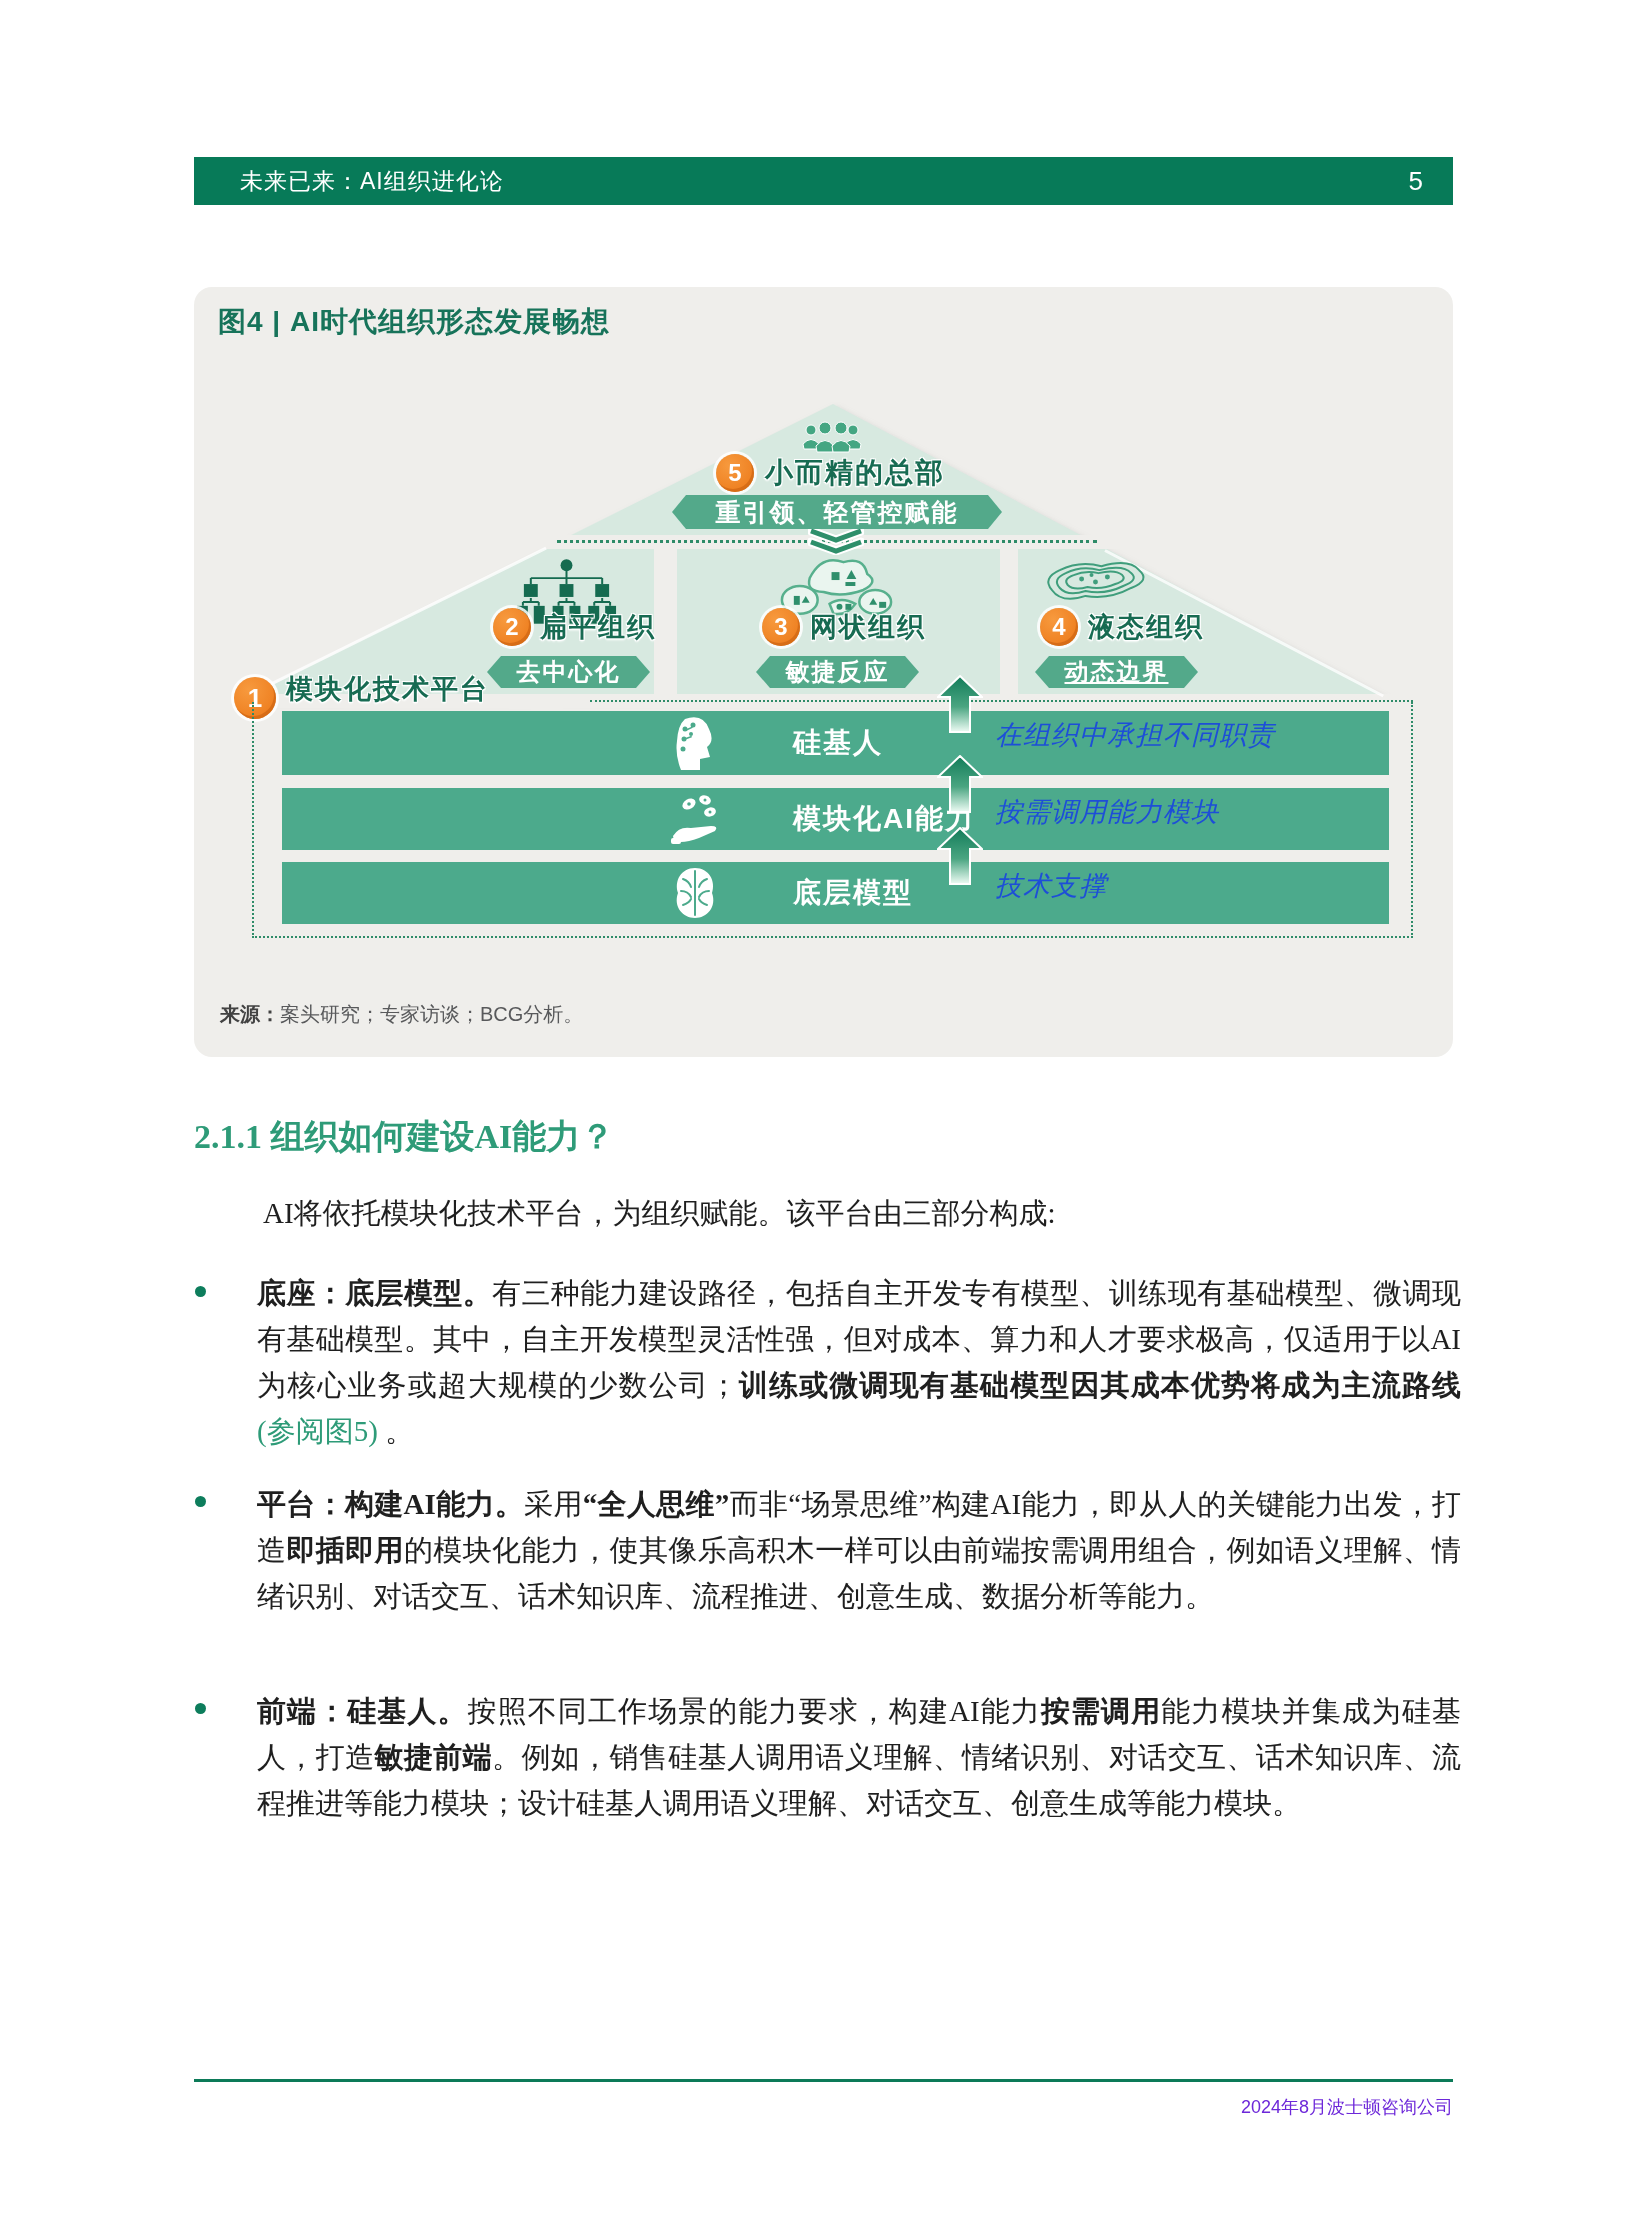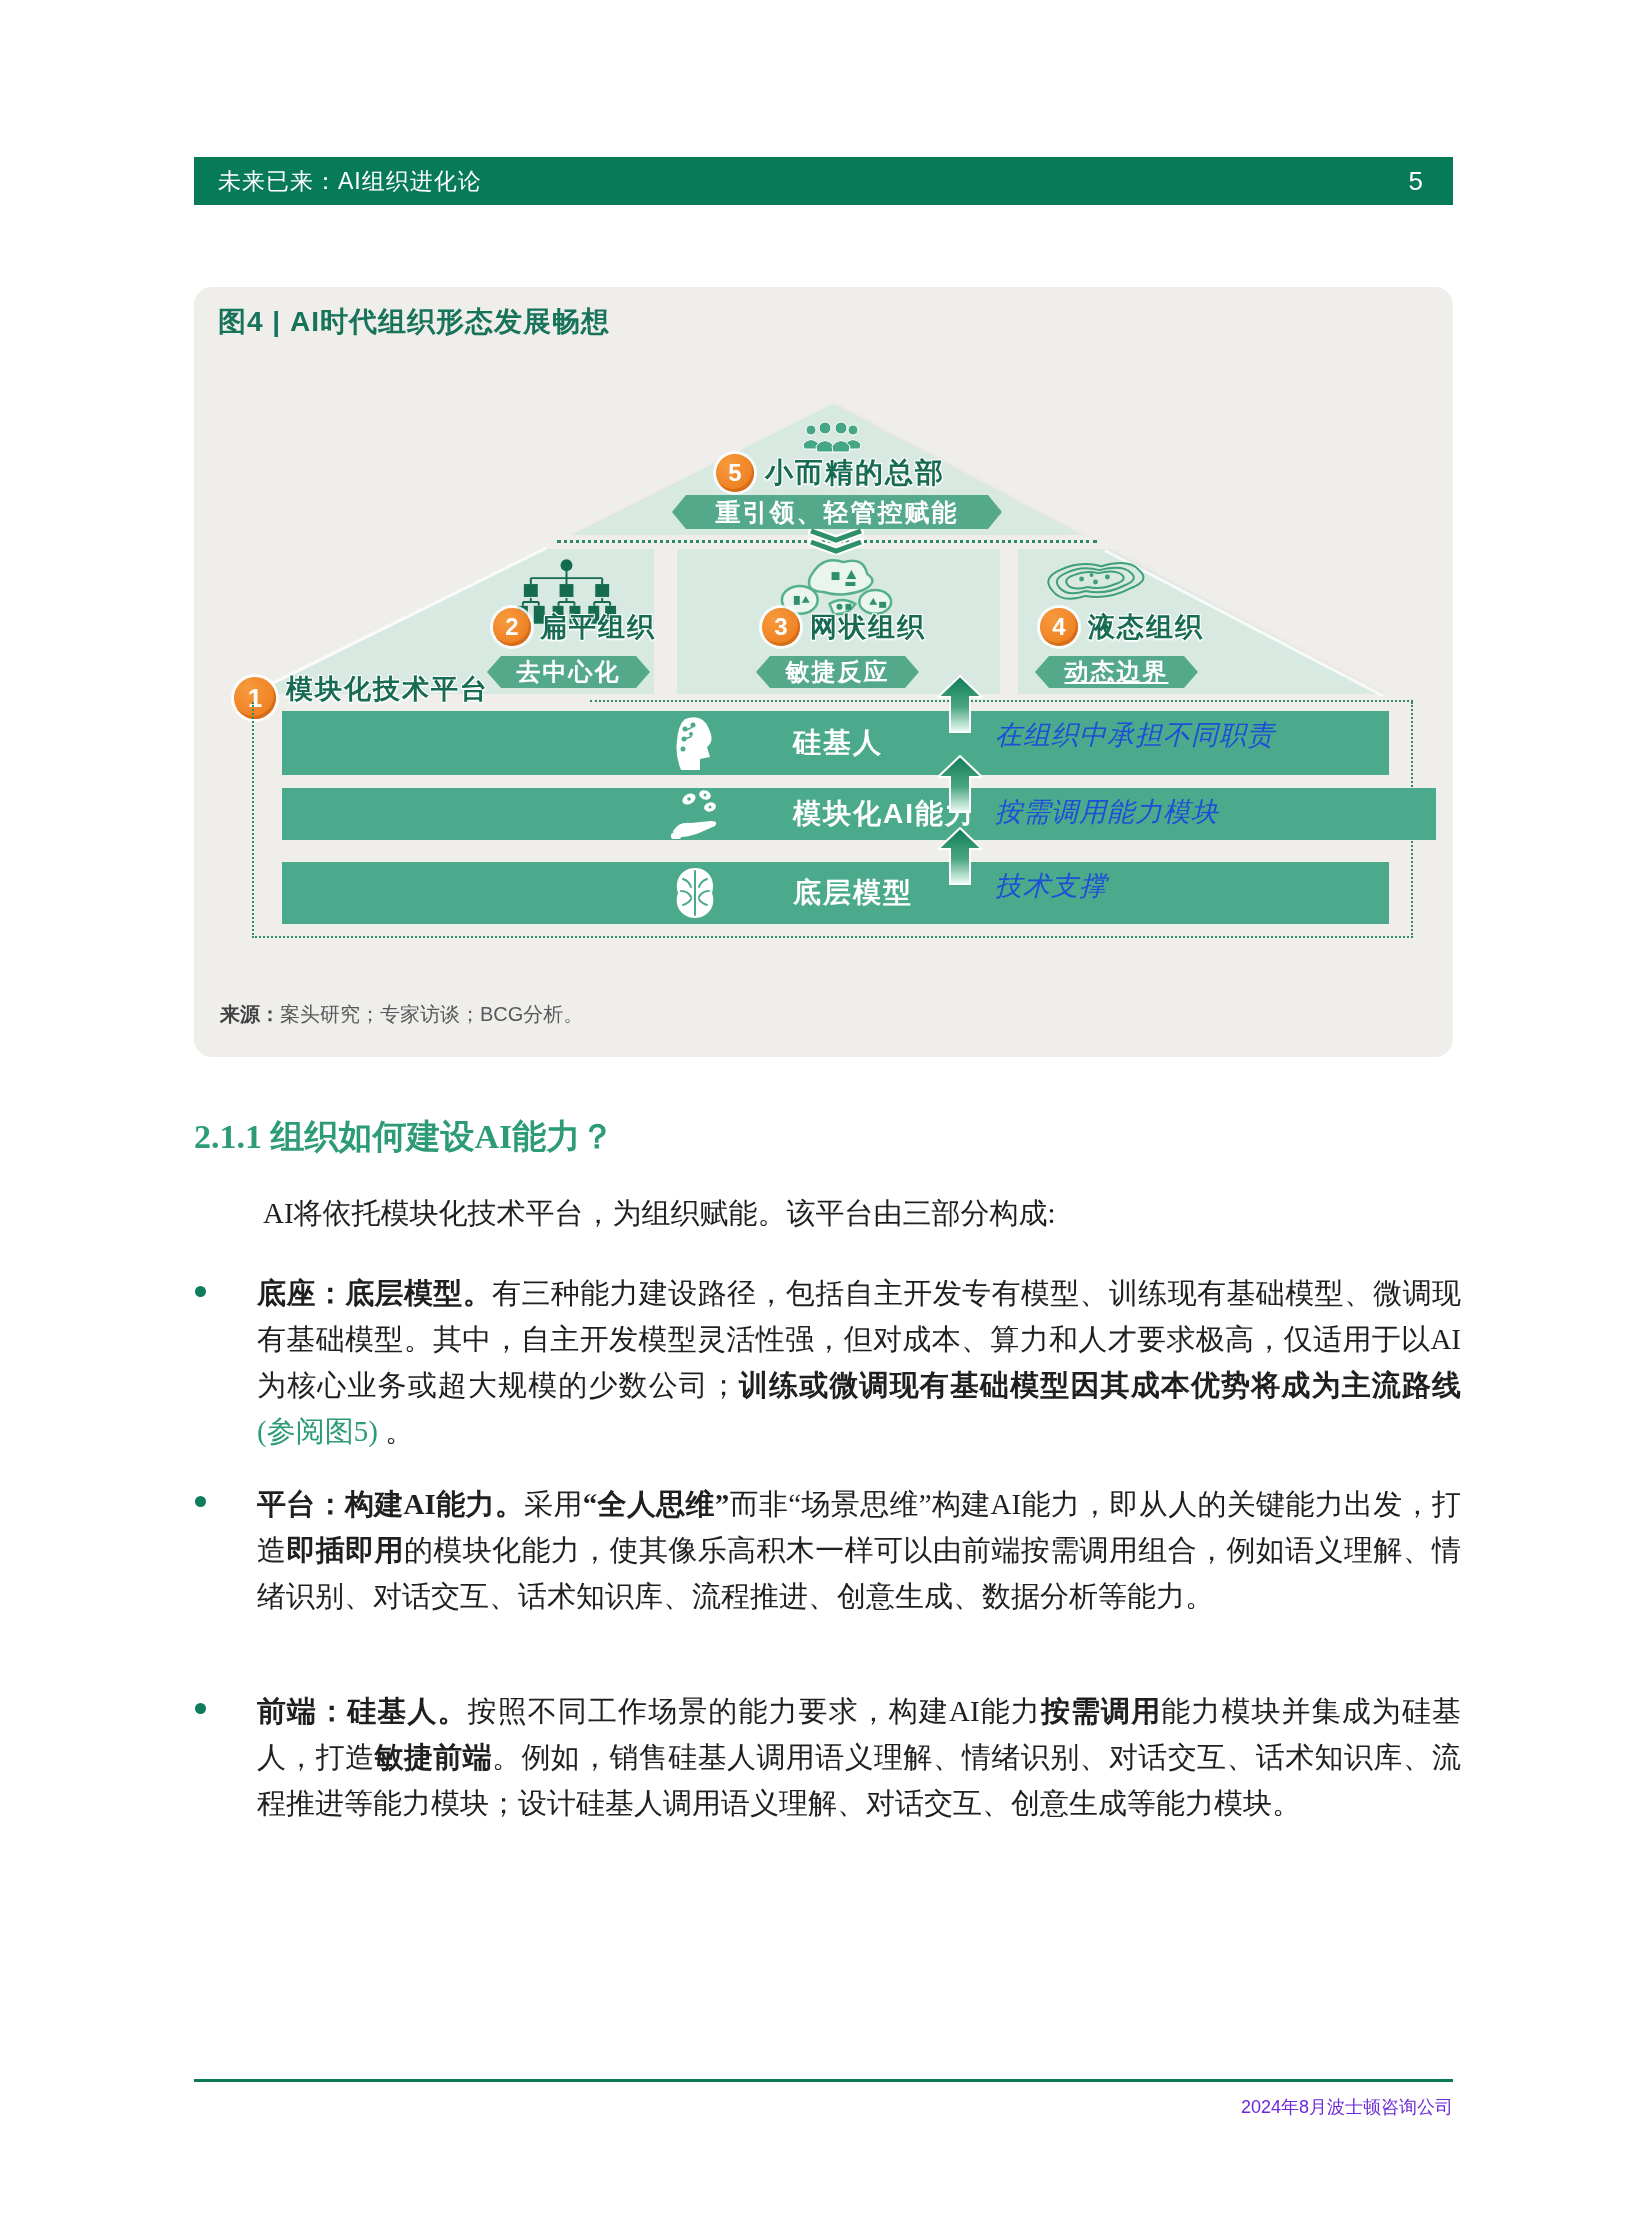--- a/index.html
+++ b/index.html
@@ -2,21 +2,21 @@
 <html><head>
 <meta charset="utf-8">
 <style>
   html,body{margin:0;padding:0;background:#ffffff;}
   .page{position:relative;width:1646px;height:2233px;background:#ffffff;overflow:hidden;
         font-family:"Liberation Sans",sans-serif;}
   .abs{position:absolute;}
 
   
   .header-bar{left:194px;top:157px;width:1259px;height:48px;background:#077a58;color:#fff;
-    display:flex;align-items:center;justify-content:space-between;padding:0 30px 0 24px;box-sizing:border-box;}
+    display:flex;align-items:center;justify-content:space-between;padding:0 30px 0 46px;box-sizing:border-box;}
   .header-title{font-size:23px;letter-spacing:1px;}
   .header-page{font-size:26px;}
 
   
   .figure-box{left:194px;top:287px;width:1259px;height:770px;background:#efeeeb;border-radius:18px;}
   .fig-title{left:24px;top:16px;font-size:28px;font-weight:bold;color:#17735a;letter-spacing:1px;}
 
   .tri-wrap{left:0;top:0;width:1259px;height:770px;filter:drop-shadow(3px 4px 3px rgba(110,110,110,.28));}
   .tri{position:absolute;left:0;top:0;width:1259px;height:770px;background:#d7e9e0;
        clip-path:polygon(639px 117px,50px 412px,1191px 409px);}
@@ -183,21 +183,21 @@
             <circle cx="15" cy="24" r="2.5"></circle>
             <circle cx="22" cy="19" r="2"></circle>
             <circle cx="14" cy="34" r="2.5"></circle>
           <rect x="17" y="13" width="7" height="1.6" transform="rotate(-25 20 14)"></rect>
           <rect x="15" y="22" width="8" height="1.6" transform="rotate(-20 19 23)"></rect>
         </g>
         <path fill="#4caa8c" d="M38,20 q4,4 0,8 l-3,-1 q3,-3 0,-6 z" opacity="0.0"></path>
       </svg>
       <span class="bar-label">硅基人</span>
     </div>
-    <div class="abs bar" style="top:501px;height:52px;padding-left:47px;">
+    <div class="abs bar" style="top:501px;height:62px;">
       <svg class="icon-slot" width="54" height="54" viewBox="0 0 54 54">
         <g fill="#ffffff">
           <ellipse cx="20" cy="12" rx="7" ry="5" transform="rotate(-30 20 12)"></ellipse>
           <ellipse cx="36" cy="8" rx="6" ry="4.5" transform="rotate(20 36 8)"></ellipse>
           <ellipse cx="41" cy="20" rx="6" ry="4.5" transform="rotate(-15 41 20)"></ellipse>
           <path d="M4,44 Q10,34 22,36 L42,34 Q50,34 46,39 L30,46 Q14,52 5,49 Z"></path>
           <rect x="2" y="46" width="10" height="6" rx="2"></rect>
         </g>
         <g fill="#4caa8c">
             <circle cx="20" cy="12" r="1.8"></circle>

